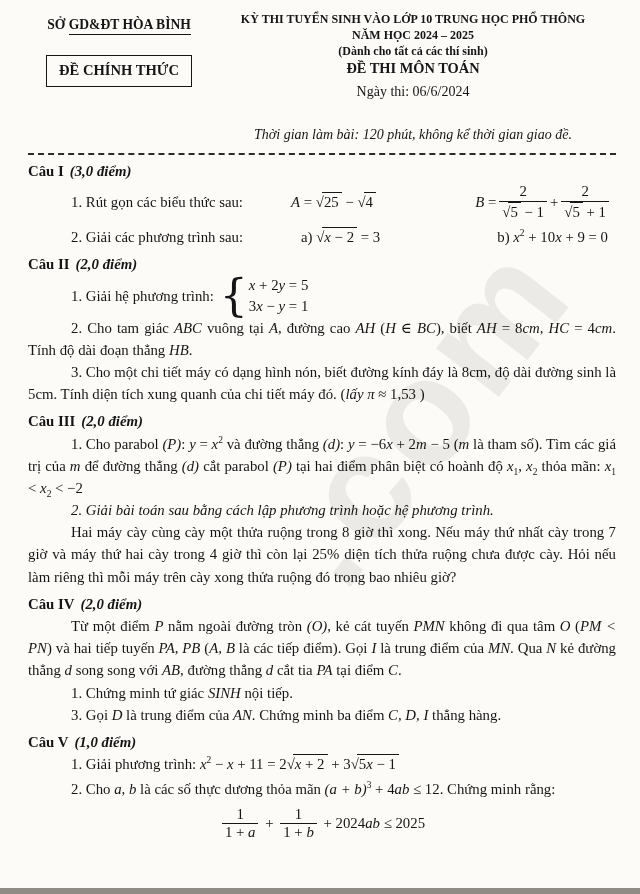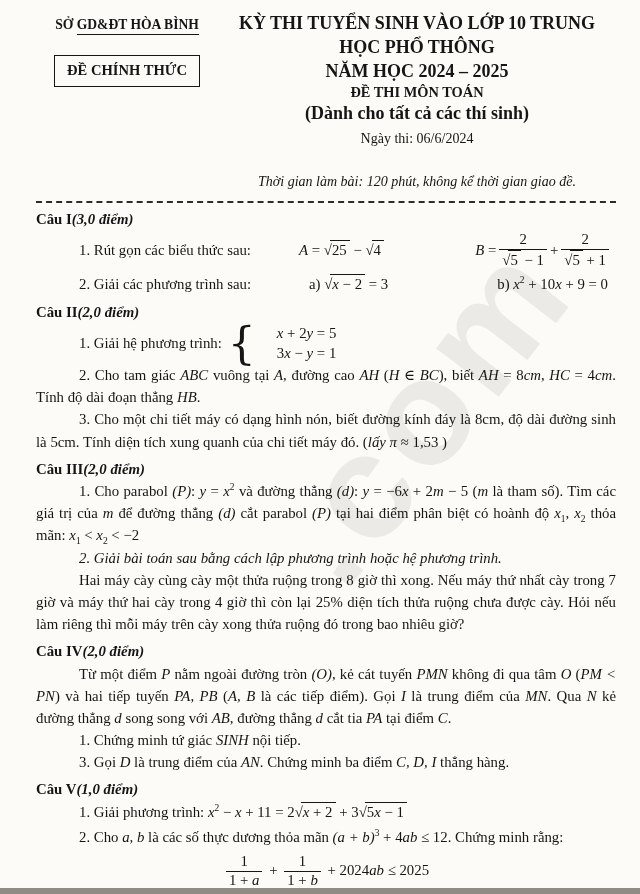--- a/index.html
+++ b/index.html
@@ -2,67 +2,67 @@
 <html><head>
 <meta charset="utf-8">
 <style>
   html,body{margin:0;padding:0;background:#e8e8e6;}
   .page{
     width:640px;height:894px;margin:0 auto;position:relative;overflow:hidden;
     background:#fcfbf8;color:#151515;
     font-family:"Liberation Serif","DejaVu Serif",serif;
     font-size:14.8px;line-height:1.5;
   }
-  .content{position:relative;z-index:1;padding:12px 24px 0 36px;}
+  .content{position:relative;z-index:1;padding:12px 24px 0 28px;}
   .watermark{
     position:absolute;z-index:0;top:300px;left:230px;
     font-family:"Liberation Sans","DejaVu Sans",sans-serif;
     font-size:150px;font-weight:bold;letter-spacing:8px;
     transform:rotate(-52deg);transform-origin:center;
     color:rgba(172,170,162,0.20);pointer-events:none;white-space:nowrap;
   }
   .scan-edge{position:absolute;z-index:2;left:0;right:0;bottom:0;height:6px;background:#8f8c86;}
 
   
   .header{display:flex;align-items:flex-start;}
   .h-left{flex:none;width:182px;text-align:center;padding-top:3px;}
   .dept{font-weight:bold;font-size:13.6px;white-space:nowrap;}
   .dept .rest{border-bottom:1.6px solid #161616;padding-bottom:2px;}
   .official-box{
     display:inline-block;margin-top:20px;border:1.8px solid #161616;
     padding:4px 12px;font-weight:bold;font-size:14.6px;white-space:nowrap;
   }
   .h-right{flex:1;text-align:center;}
-  .tb{font-weight:bold;font-size:18px;line-height:1.32;}
+  .tb{font-weight:bold;font-size:12px;line-height:1.32;}
   .subject{font-size:14.4px;}
   .date{font-size:14px;margin-top:2px;}
   .it{font-style:italic;font-size:14px;line-height:1.33;margin-top:24px;}
   .dashes{border-top:2.6px dashed #2c2c2c;margin:9px 0 4px 0;}
 
   
   section{margin-top:5px;}
   .sec-h{font-weight:bold;}
-  .sec-h .pts{font-style:italic;text-align:center;}
+  .sec-h .pts{font-style:italic;margin-left:6px;text-align:center;}
   .ind{margin-left:43px;}
   p.para{margin:0;text-indent:43px;text-align:justify;}
   .row{display:flex;align-items:center;margin-left:43px;}
   .mi{font-style:italic;}
   sup,sub{font-size:0.64em;line-height:0;}
 
   
   .sqrt{white-space:nowrap;font-style:normal;}
   .rs{font-style:normal;letter-spacing:-1px;}
   .rb{display:inline-block;border-top:1.3px solid #161616;padding:0 3px 0 2px;margin-left:-1px;line-height:1.25;}
   .frac{display:inline-block;vertical-align:middle;text-align:center;line-height:1.2;margin:1px 3px;}
   .fn{display:block;border-bottom:1.3px solid #161616;padding:0 5px;}
   .fd{display:block;padding:0 3px;white-space:nowrap;}
   .sys{display:inline-flex;align-items:center;margin-left:6px;}
   .sys .br{font-size:44px;font-weight:normal;line-height:0.85;margin-right:1px;font-family:"DejaVu Serif",serif;}
   .eqs{display:inline-block;text-align:left;line-height:1.4;}
-  .eqs .eqline{display:block;margin-left:20px;}
+  .eqs .eqline{display:block;}
 
   .grp-a{margin-left:48px;}
   .grp-b{margin-left:auto;margin-right:4px;display:inline-flex;align-items:center;}
   .grp-a2{margin-left:58px;text-align:center;}
   .grp-b2{margin-left:auto;margin-right:8px;}
   .center{text-align:center;margin-top:4px;}
   .gap2{margin-top:3px;}
 </style>
 </head>
 <body>
@@ -73,22 +73,22 @@
   <div class="content">
 
     <div class="header">
       <div class="h-left">
         <div class="dept"><span>SỞ </span><span class="rest">GD&amp;ĐT HÒA BÌNH</span></div>
         <div class="official-box">ĐỀ CHÍNH THỨC</div>
       </div>
       <div class="h-right">
         <div class="tb">KỲ THI TUYỂN SINH VÀO LỚP 10 TRUNG HỌC PHỔ THÔNG</div>
         <div class="tb">NĂM HỌC 2024 – 2025</div>
+        <div class="tb">(Dành cho tất cả các thí sinh)</div>
         <div class="tb subject">ĐỀ THI MÔN TOÁN</div>
-        <div class="tb">(Dành cho tất cả các thí sinh)</div>
         <div class="date">Ngày thi: 06/6/2024</div>
         <div class="it">Thời gian làm bài: 120 phút, không kể thời gian giao đề.</div>
       </div>
     </div>
 
     <div class="dashes"></div>
 
     <section>
       <div class="sec-h"><span>Câu I</span><span class="pts">(3,0 điểm)</span></div>
 

